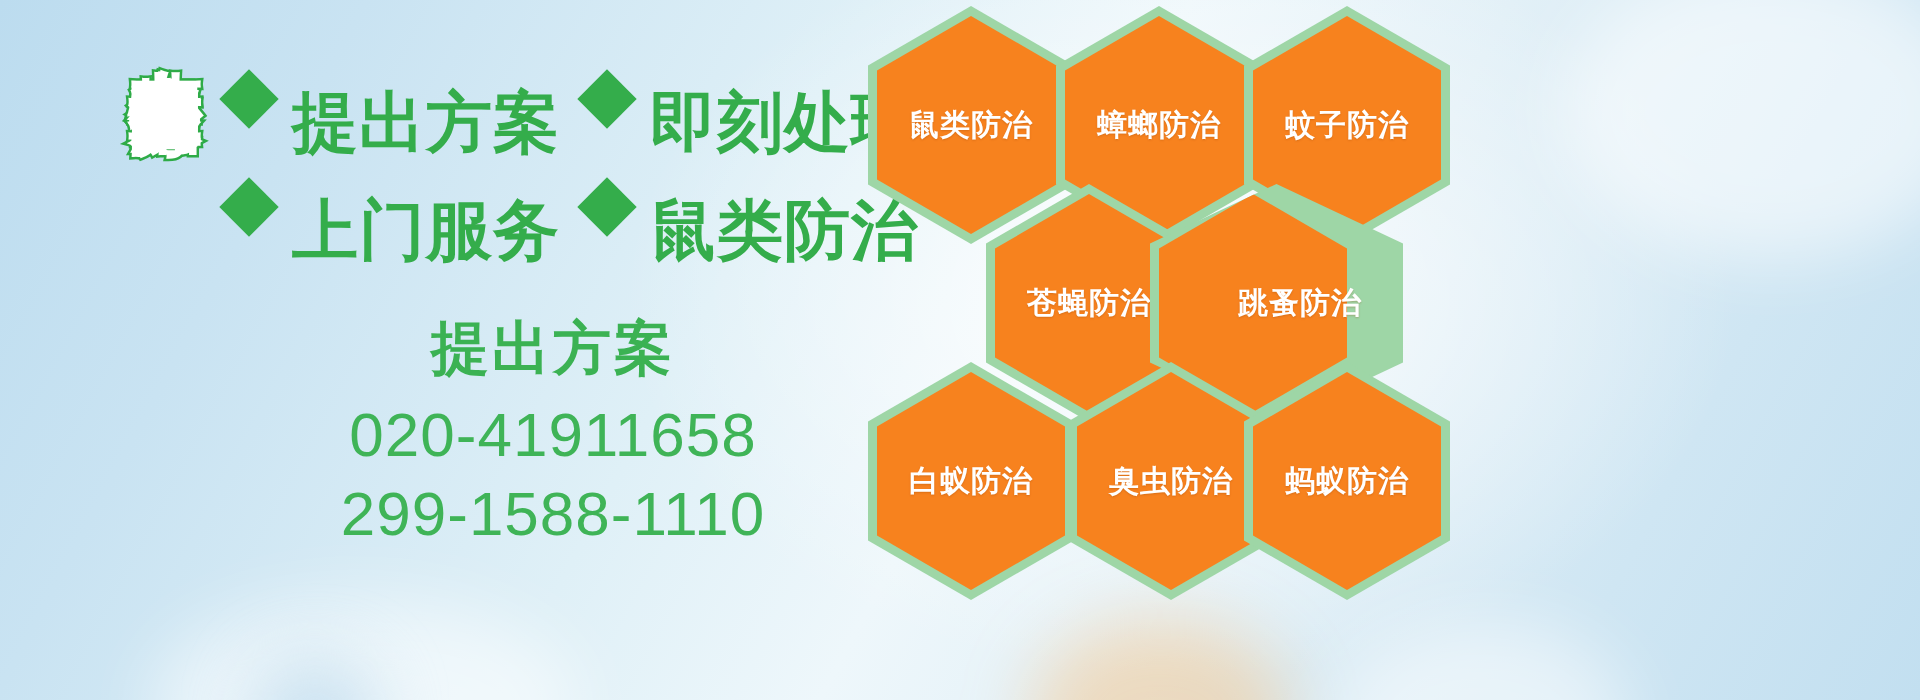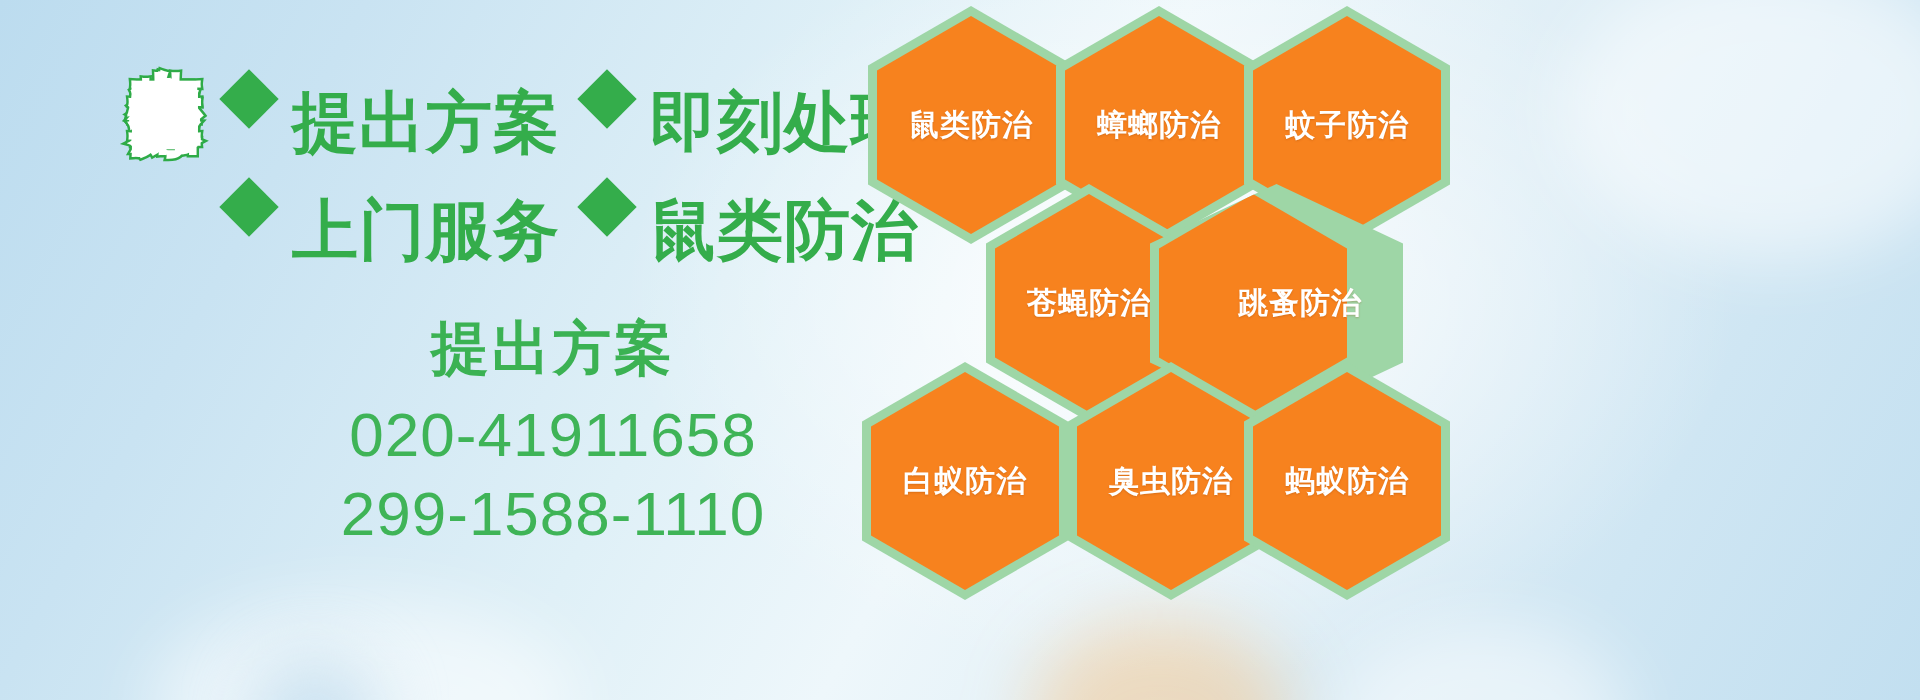--- a/index.html
+++ b/index.html
@@ -100,21 +100,21 @@
     text-shadow:0 1px 2px rgba(140,60,0,.28);
   }
   
   .h1{left:6px;top:6px;}
   .h2{left:194px;top:6px;}
   .h3{left:382px;top:6px;}
   
   .h4{left:100px;top:184px;margin-left:24px;}
   .h5{left:288px;top:184px;padding-left:47px;}
   
-  .h6{left:0;top:362px;}
+  .h6{left:6px;top:362px;}
   .h7{left:206px;top:362px;}
   .h8{left:382px;top:362px;}
 </style>
 </head>
 <body>
 
 <div class="banner">
 
   <div class="haze haze-a"></div>
   <div class="haze haze-b"></div>

